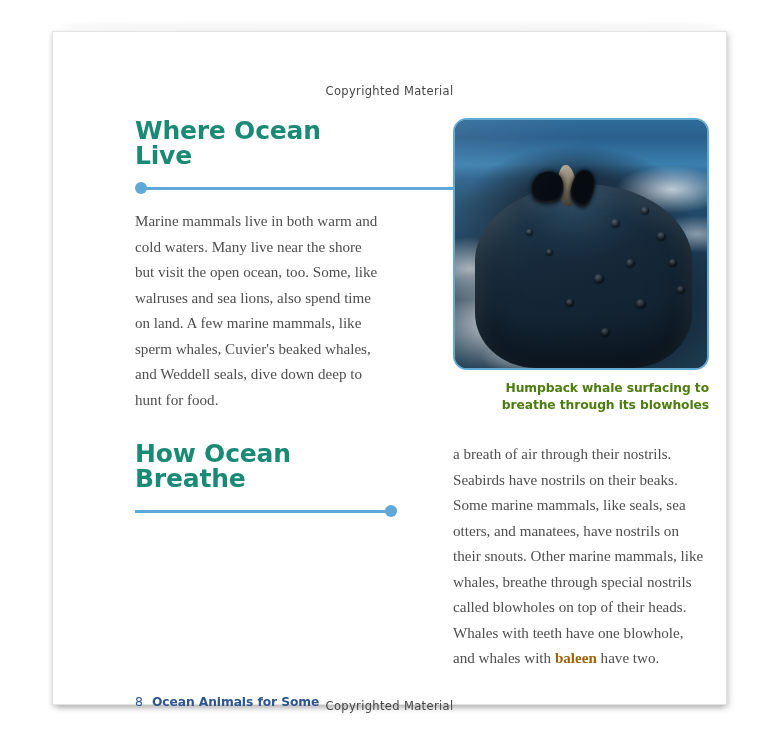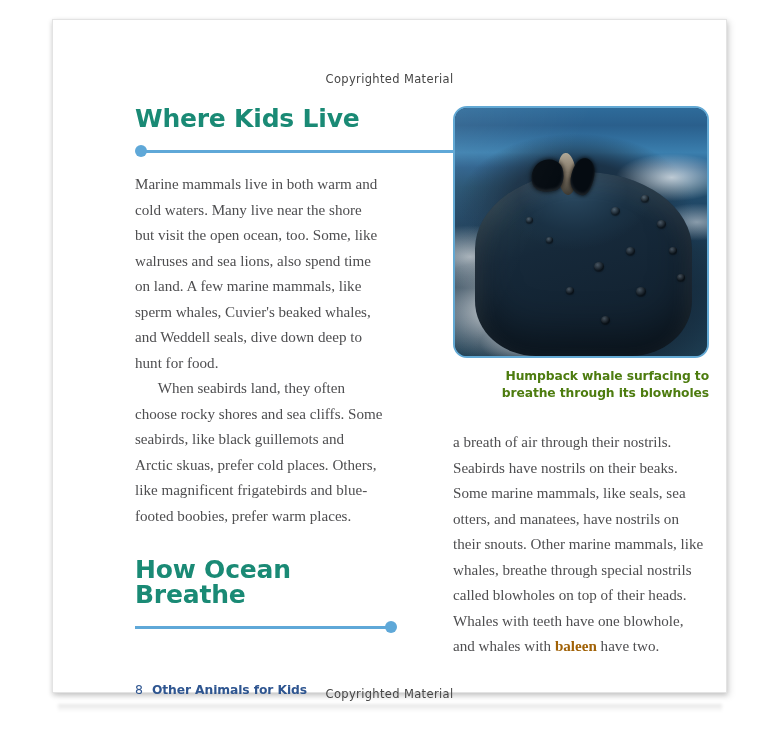--- a/index.html
+++ b/index.html
@@ -20,21 +20,21 @@
   #canvas {
     position: relative;
     width: 781px;
     height: 747px;
     background: #ffffff;
   }
 
   #page-sheet {
     position: absolute;
     left: 52px;
-    top: 19px;
+    top: 31px;
     width: 675px;
     height: 674px;
     background: #ffffff;
     border: 1px solid #e3e3e3;
     box-shadow: 0 2px 5px rgba(0,0,0,0.17), 3px 3px 7px rgba(0,0,0,0.10);
     box-sizing: border-box;
   }
 
   
   #page-curl {
@@ -279,30 +279,29 @@
   <div id="page-bottom-shadow"></div>
 
   <div id="page-sheet">
 
     <div class="copyright-mark" id="copyright-top">Copyrighted Material</div>
 
     <div id="content">
 
       <div id="left-column">
 
-        <h2 class="section-heading" id="heading-where">Where Kids Live</h2>
+        <h2 class="section-heading" id="heading-where">Where Ocean Live</h2>
 
         <div class="rule dot-left" id="rule-where">
           <span class="dot"></span>
           <span class="bar"></span>
         </div>
 
         <p class="body-text" id="para-live">Marine mammals live in both warm and cold waters. Many live near the shore but visit the open ocean, too. Some, like walruses and sea lions, also spend time on land. A few marine mammals, like sperm whales, Cuvier's beaked whales, and Weddell seals, dive down deep to hunt for food.</p>
 
-        <p class="body-text" id="para-seabirds">When seabirds land, they often choose rocky shores and sea cliffs. Some seabirds, like black guillemots and Arctic skuas, prefer cold places. Others, like magnificent frigatebirds and blue-footed boobies, prefer warm places.</p>
 
         <h2 class="section-heading" id="heading-breathe">How Ocean Breathe</h2>
 
         <div class="rule dot-right" id="rule-breathe">
           <span class="bar"></span>
           <span class="dot"></span>
         </div>
 
       </div>
 
@@ -334,19 +333,19 @@
       </div>
 
       <div id="right-column">
         <p class="body-text"><span>a breath of air through their nostrils. Seabirds have nostrils on their beaks. Some marine mammals, like seals, sea otters, and manatees, have nostrils on their snouts. Other marine mammals, like whales, breathe through special nostrils called blowholes on top of their heads. Whales with teeth have one blowhole, and whales with </span><b>baleen</b><span> have two.</span></p>
       </div>
 
     </div>
 
     <div id="footer">
       <span id="page-number">8</span>
-      <span id="book-title">Other Animals for Kids</span>
+      <span id="book-title">Ocean Animals for Some</span>
     </div>
 
     <div class="copyright-mark" id="copyright-bottom">Copyrighted Material</div>
 
   </div>
 </div>
 
 </body></html>

